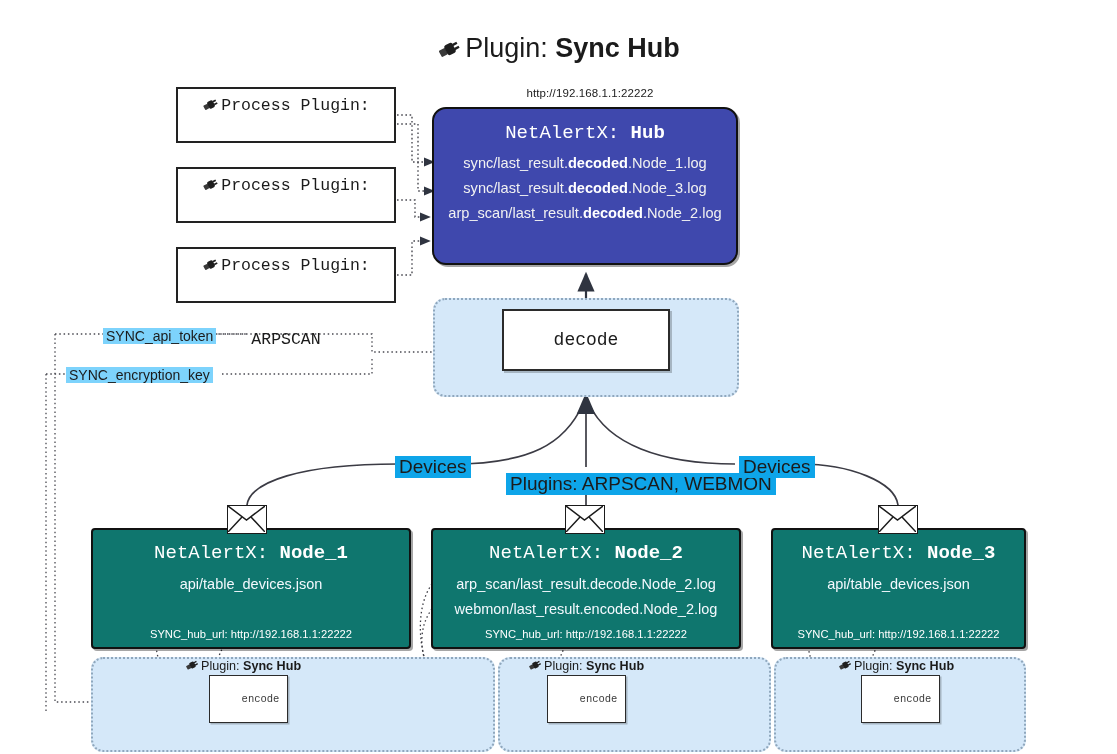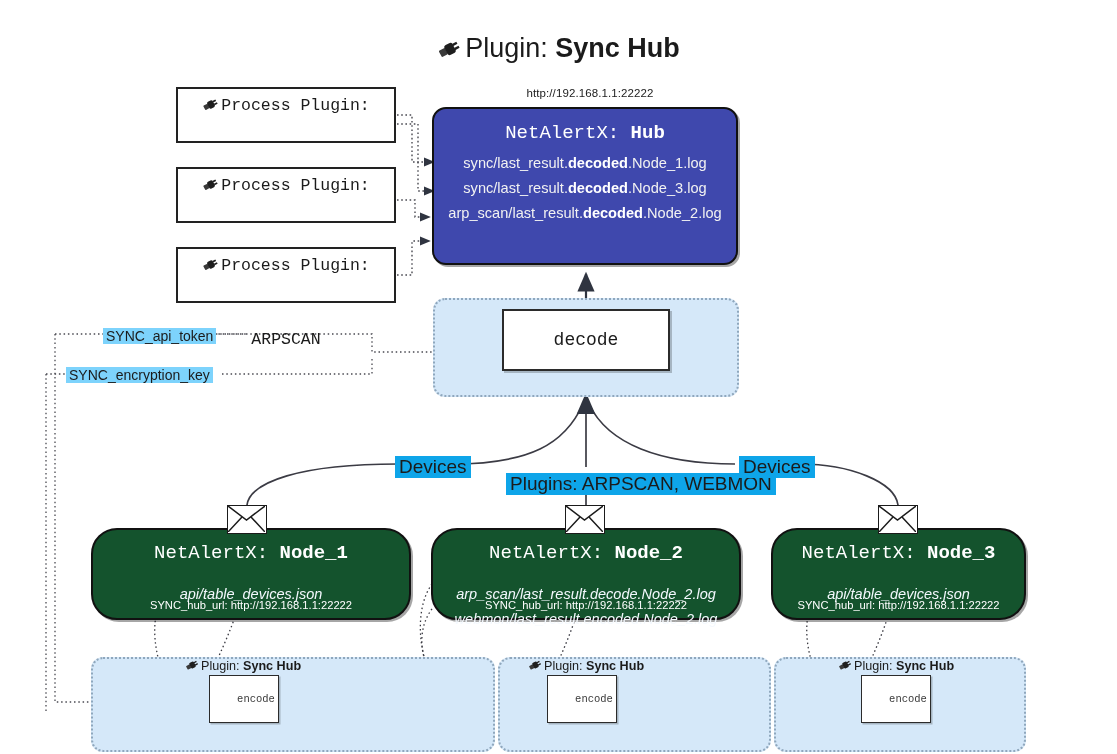--- a/index.html
+++ b/index.html
@@ -172,37 +172,37 @@
     white-space: nowrap;
   }
   #lbl-devices-l { left: 395px; top: 444px; }
   #lbl-plugins   { left: 506px; top: 461px; }
   #lbl-devices-r { left: 739px; top: 444px; }
 
   
   .node-box {
     position: absolute;
     box-sizing: border-box;
-    background: #14532d;
+    background: #0f766e;
     border: 2px solid #111111;
-    border-radius: 26px;
+    border-radius: 4px;
     box-shadow: 2px 2px 0 rgba(0,0,0,.35);
-    height: 92px;
+    height: 121px;
   }
   .node-box .node-title {
     text-align: center;
     color: #ffffff;
     font-family: "Liberation Mono", "DejaVu Sans Mono", monospace;
     font-size: 19px;
     line-height: 22px;
     margin-top: 12px;
     white-space: nowrap;
   }
   .node-box .node-title b { font-weight: bold; }
-  .node-box .node-lines { margin-top: 18px; font-style: italic; }
+  .node-box .node-lines { margin-top: 8px; }
   .node-box .node-line {
     text-align: center;
     color: #f4f9fe;
     font-size: 14.5px;
     line-height: 25px;
     white-space: nowrap;
   }
   .node-box .node-foot {
     position: absolute;
     left: 0;
@@ -260,21 +260,21 @@
     margin-right: 1px;
   }
   .encode-cap b { font-weight: bold; }
   #enc-cap1 { left: 185px; }
   #enc-cap2 { left: 528px; }
   #enc-cap3 { left: 838px; }
 
   .encode-box {
     position: absolute;
     top: 663px;
-    width: 70px;
+    width: 79px;
     height: 48px;
     box-sizing: border-box;
     background: #ffffff;
     border: 1.8px solid #2b2b2b;
     box-shadow: 1.5px 1.5px 0 rgba(0,0,0,.22);
     display: flex;
     align-items: center;
     justify-content: center;
     font-family: "Liberation Mono", "DejaVu Sans Mono", monospace;
     font-size: 10.5px;

